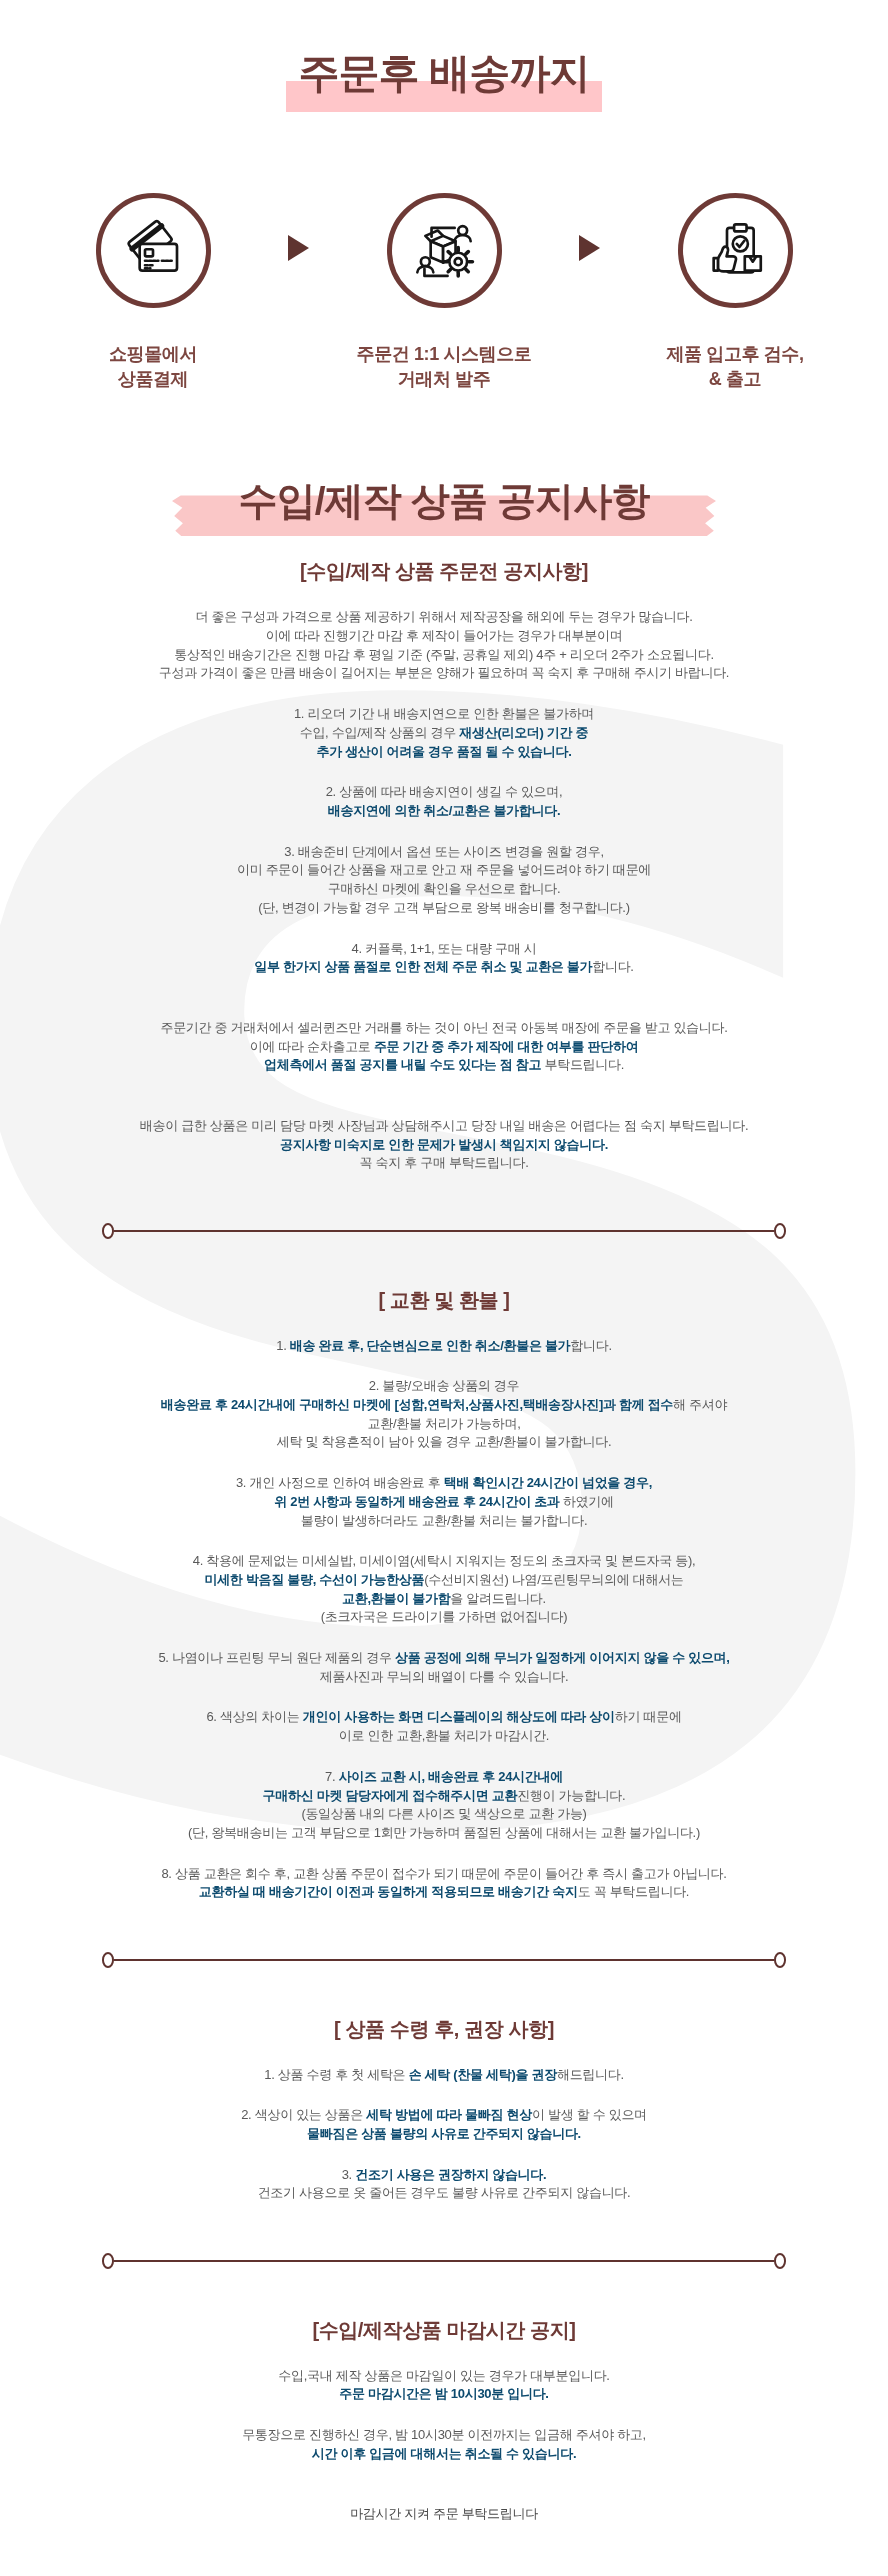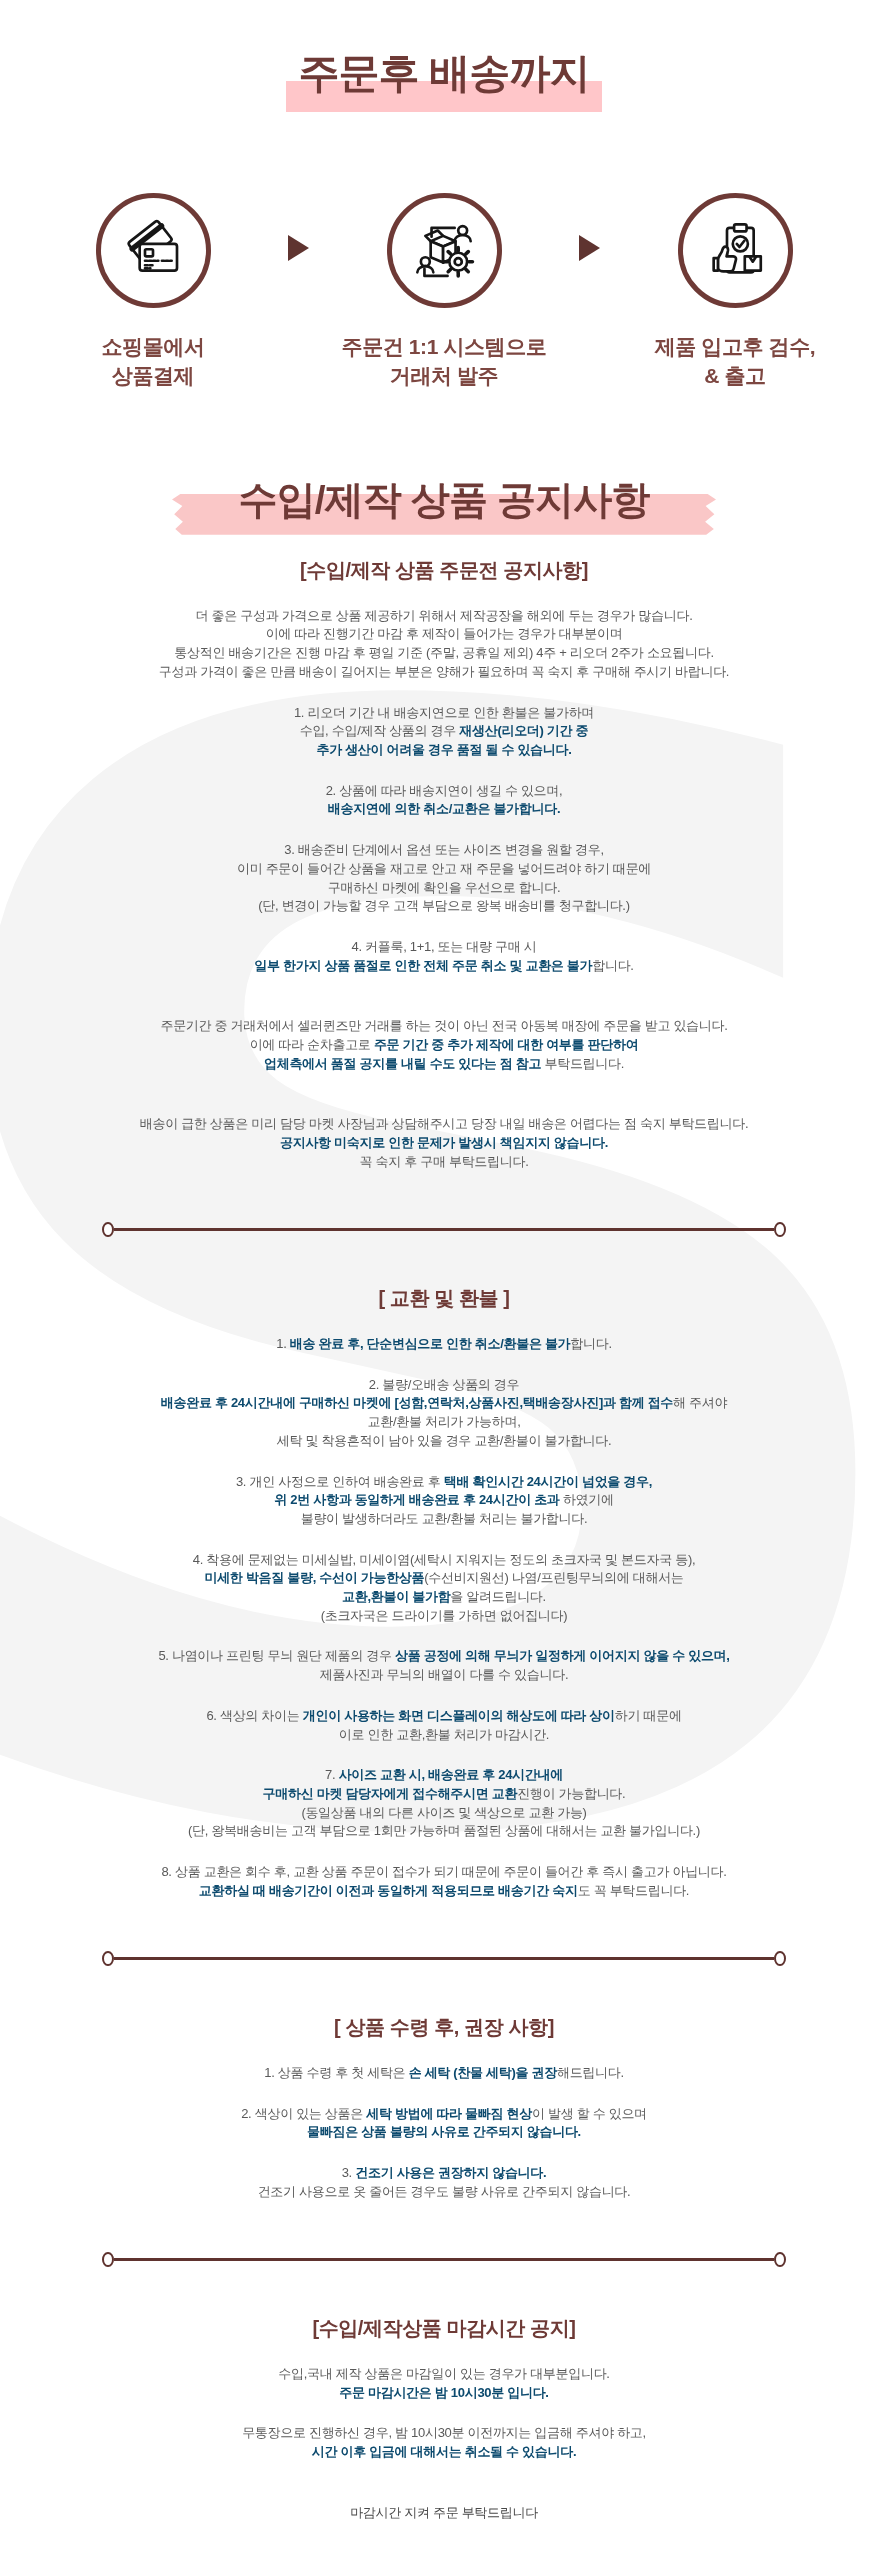--- a/index.html
+++ b/index.html
@@ -15,21 +15,21 @@
   .title1 .hl{position:relative;display:inline-block;padding:0 7px;z-index:0;}
   .title1 .hl::after{content:"";position:absolute;left:-5.3px;right:-5.3px;bottom:-10.7px;height:31px;
     background:#ffc6c9;z-index:-1;}
 
   
   .steps{margin-top:92px;display:flex;align-items:flex-start;justify-content:center;gap:30px;}
   .step{width:210px;}
   .circle{width:105px;height:105px;border:5.3px solid #6e3a36;border-radius:50%;
     margin:0 auto;display:flex;align-items:center;justify-content:center;background:#fff;}
   .circle svg{display:block;}
-  .cap{margin-top:24px;font-size:21px;font-weight:700;color:#7d4741;line-height:1.4;letter-spacing:-0.4px;}
+  .cap{margin-top:34px;font-size:18px;font-weight:700;color:#7d4741;line-height:1.4;letter-spacing:-0.4px;}
   .arrow{width:0;height:0;border-top:13.3px solid transparent;border-bottom:13.3px solid transparent;
     border-left:21px solid #5f3430;margin-top:42px;}
 
   
   .title2{position:relative;margin:82px 0 16px;font-size:39px;font-weight:800;color:#6e3a36;
     letter-spacing:-0.9px;z-index:0;}
   .tape{position:absolute;left:50%;transform:translateX(-50%);top:21px;width:544px;height:41px;
     background:#fac7c7;z-index:-1;
     clip-path:polygon(1.6% 0,0 14%,1.9% 30%,.4% 50%,2% 68%,.6% 86%,1.8% 100%,98.2% 100%,99.6% 86%,98% 68%,99.7% 50%,98.1% 30%,100% 14%,98.4% 0);}
 

